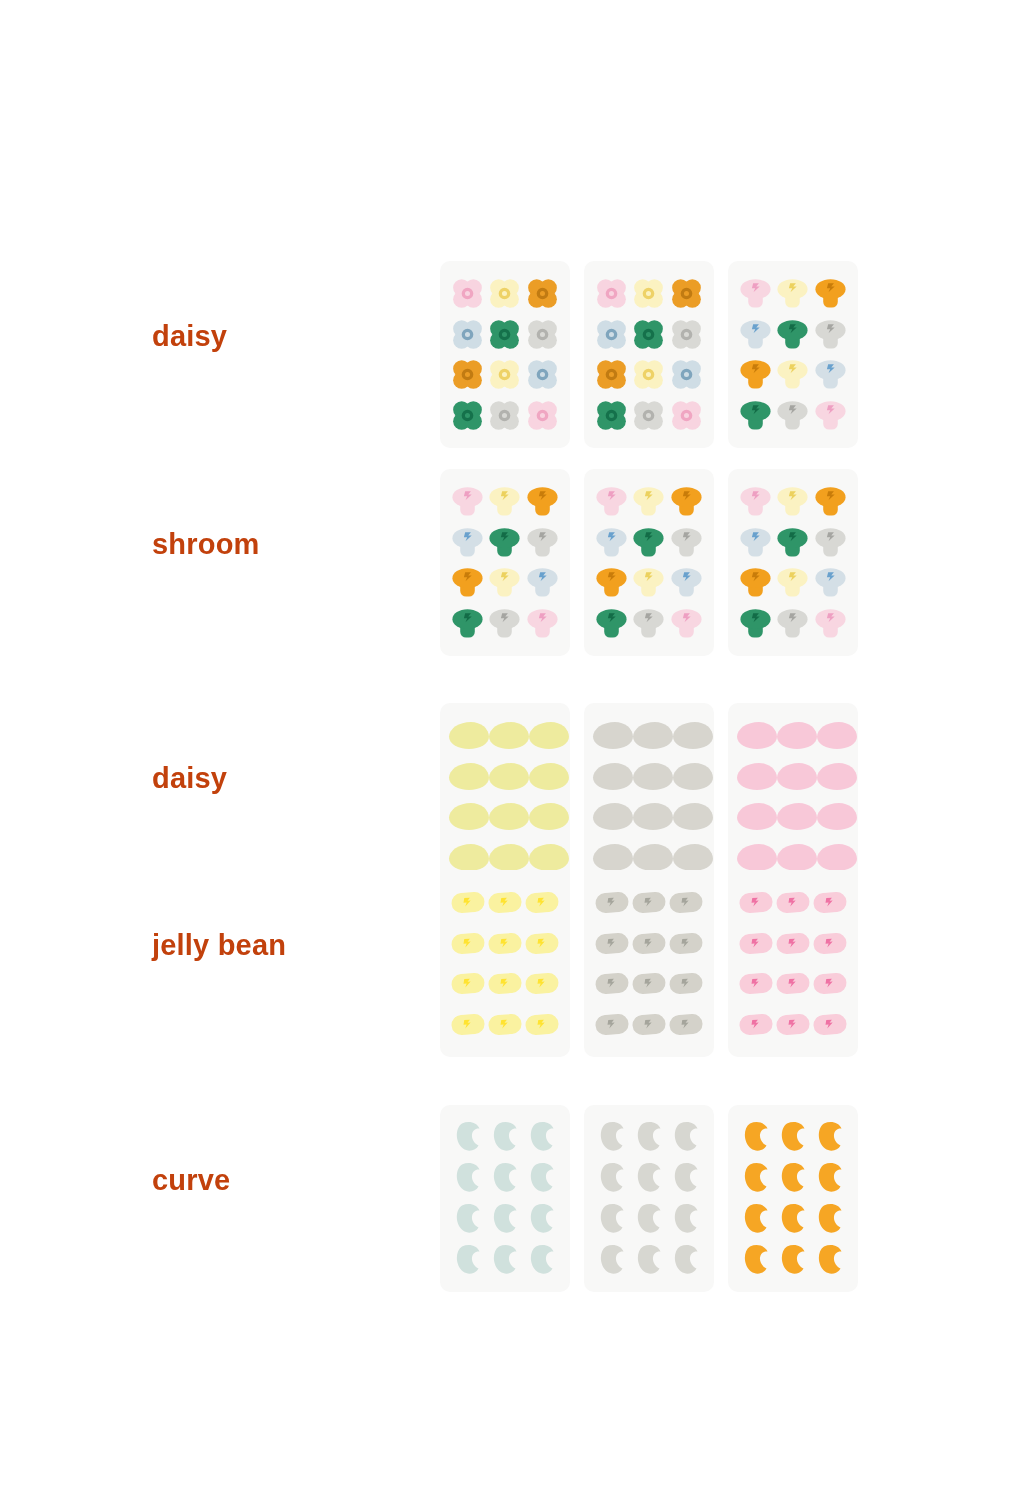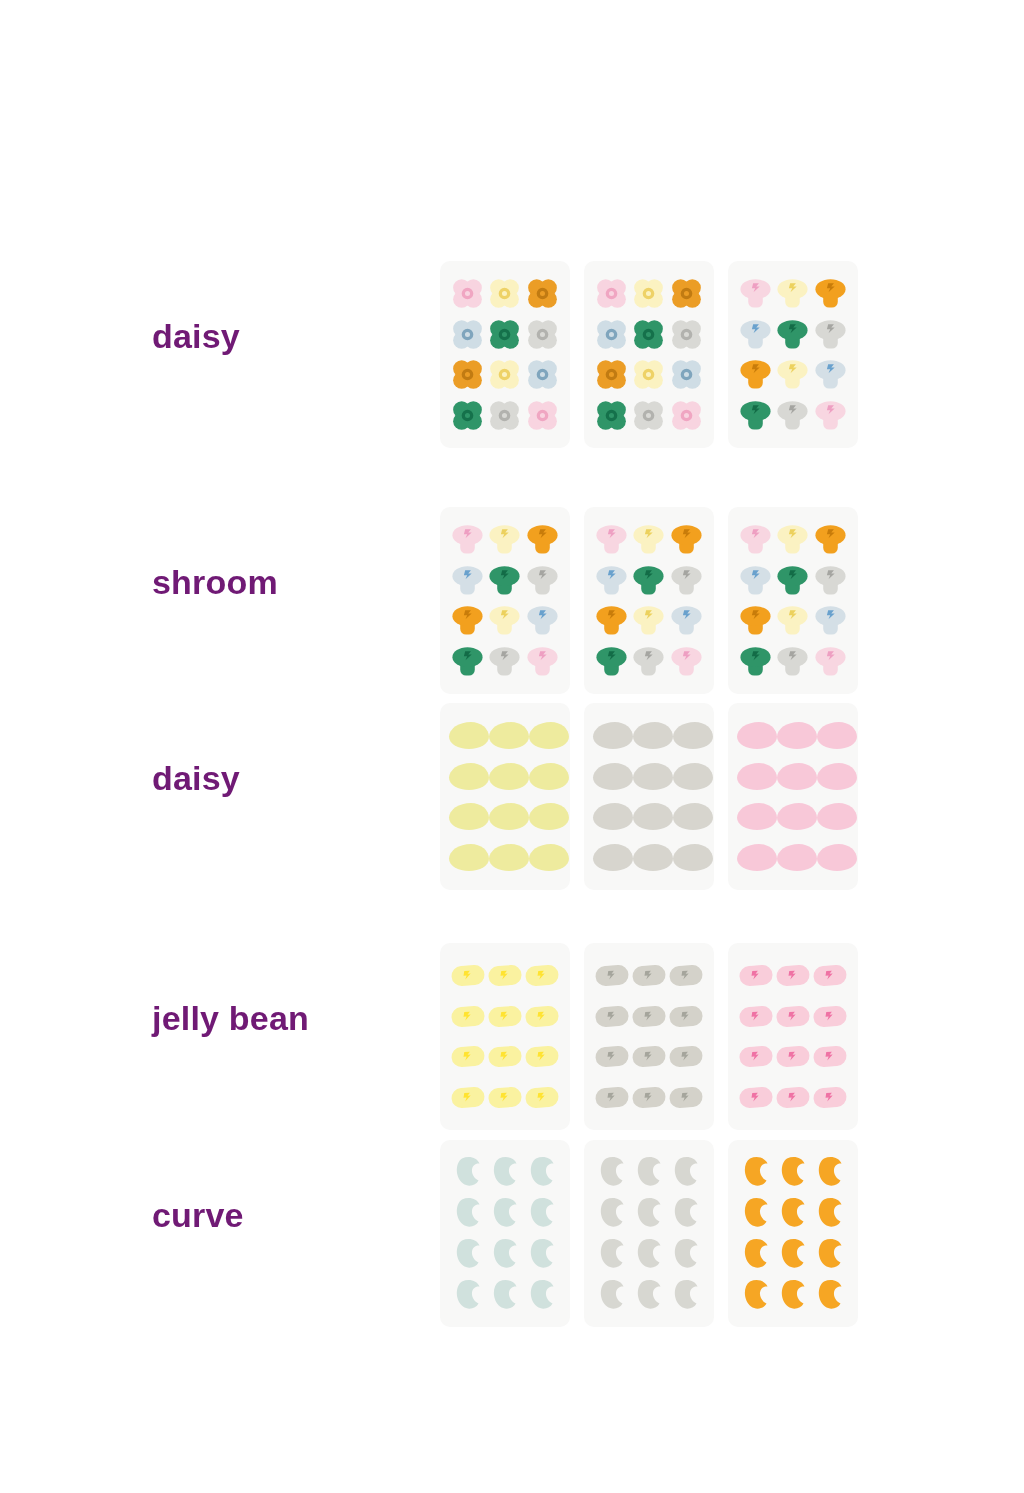--- a/index.html
+++ b/index.html
@@ -1,24 +1,24 @@
 <!DOCTYPE html>
 <html><head>
 <meta charset="utf-8">
 <style>
   html,body{margin:0;padding:0;background:#ffffff;}
   .stage{
     position:relative;width:1024px;height:1493px;background:#ffffff;
     overflow:hidden;font-family:"Liberation Sans",sans-serif;
   }
   .row{position:absolute;left:0;width:1024px;height:188px;}
-  .row-1{top:261px}.row-2{top:507px}.row-3{top:703px}.row-4{top:943px}.row-5{top:1140px}
+  .row-1{top:261px}.row-2{top:469px}.row-3{top:703px}.row-4{top:870px}.row-5{top:1105px}
   .label{
     position:absolute;left:152px;top:62px;
-    font-size:34px;font-weight:700;color:#701a75;line-height:27px;letter-spacing:0.2px;
+    font-size:29px;font-weight:700;color:#c2410c;line-height:27px;letter-spacing:0.2px;
     white-space:nowrap;
   }
   .cards{position:absolute;left:440px;top:0;display:flex;gap:14px;}
   .card{
     width:130px;height:187px;background:#f8f8f7;border-radius:10px;
     box-sizing:border-box;padding:12px 9px;
     display:grid;grid-template-columns:repeat(3,1fr);grid-template-rows:repeat(4,1fr);
   }
   .cell{display:flex;align-items:center;justify-content:center;}
   .bubble-shape{width:40px;height:27px;border-radius:55% 45% 50% 50% / 55% 55% 45% 45%;}

